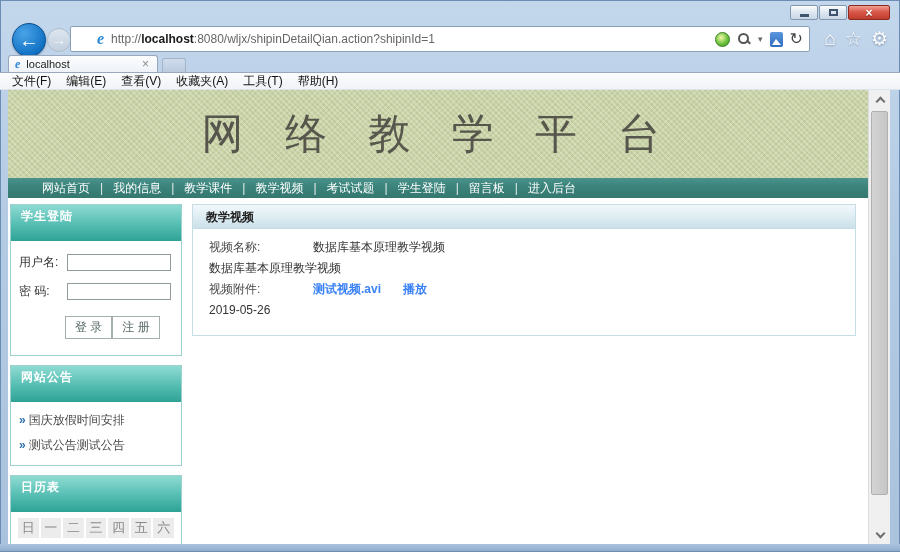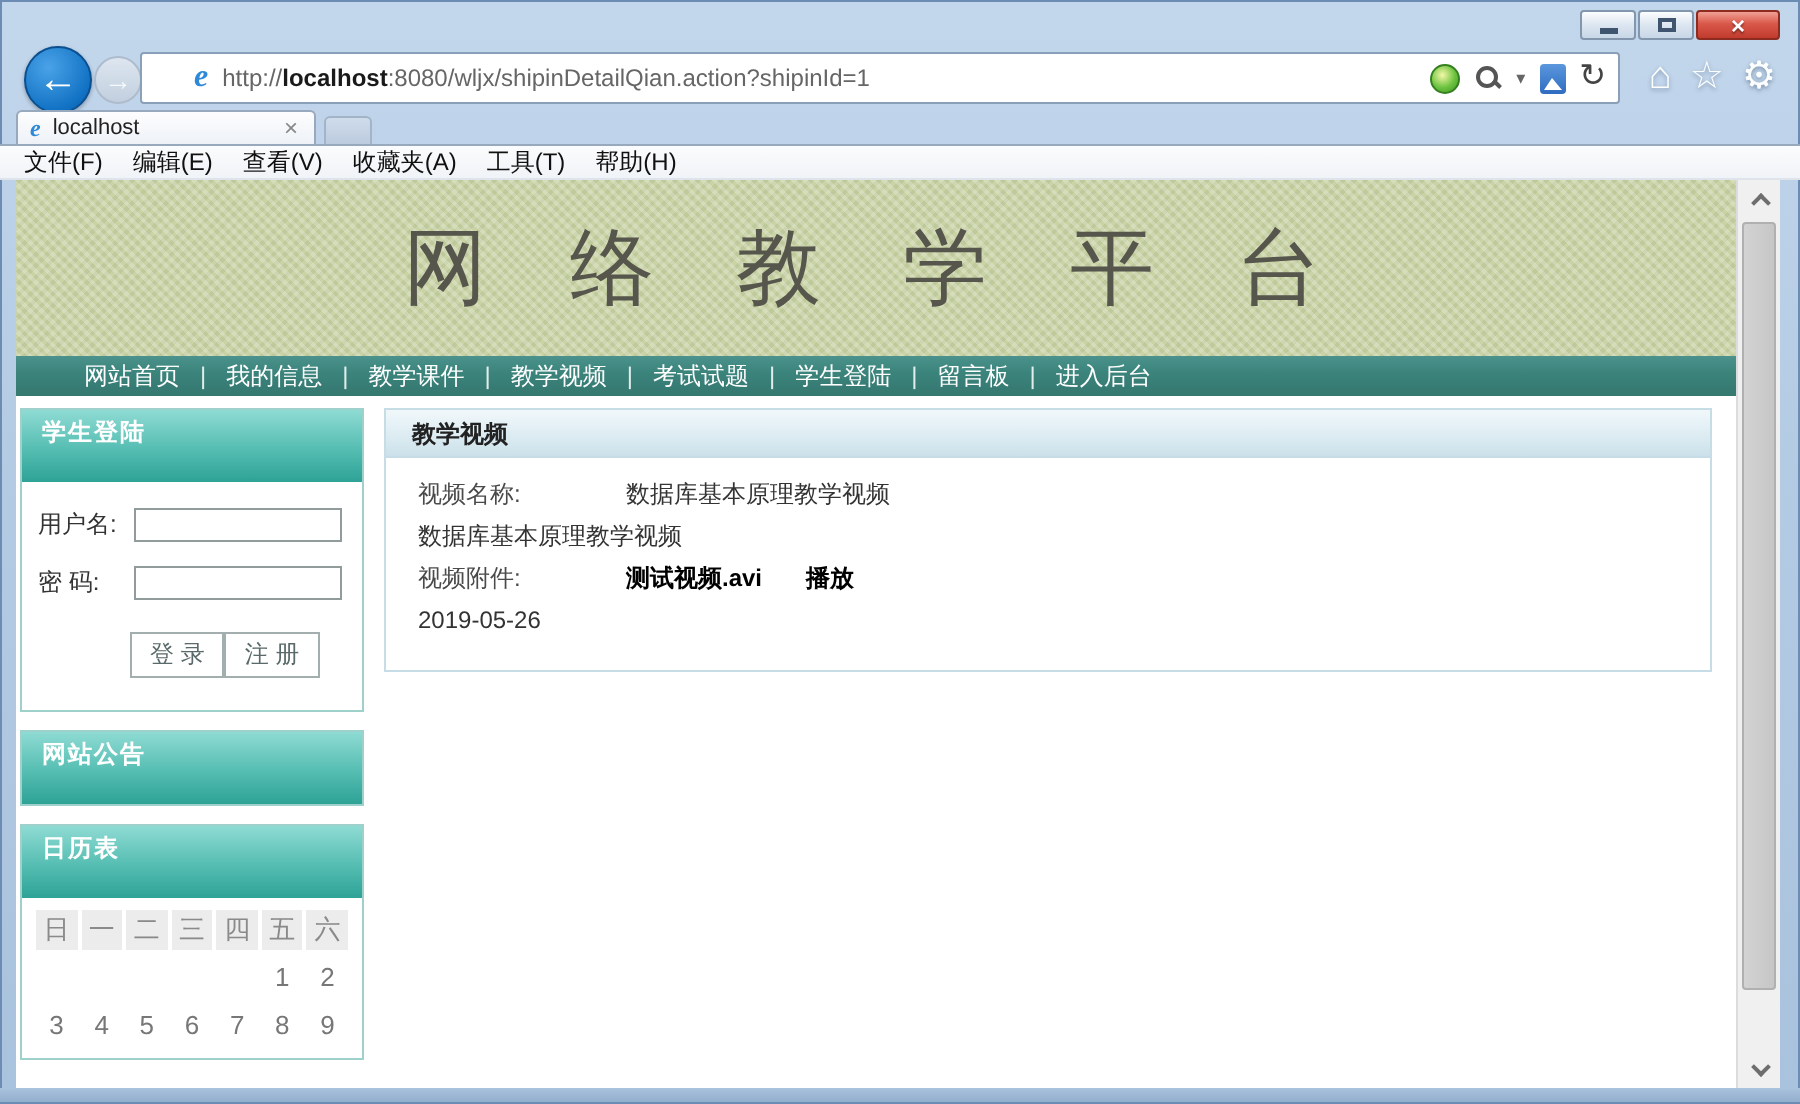--- a/index.html
+++ b/index.html
@@ -113,21 +113,21 @@
   .main-col { flex:1; margin-left:10px; margin-right:12px; }
   .main-panel { border:1px solid #c6dde6; }
   .main-header {
     height:24px; background:linear-gradient(180deg,#f1f8fb 0%,#ddecf2 55%,#cbe1ea 100%);
     border-bottom:1px solid #c6dde6; font-size:12px; font-weight:bold; color:#222; line-height:24px; padding-left:13px;
   }
   .main-body { padding:8px 10px 14px 16px; }
   .detail-row { display:flex; line-height:21px; font-size:12px; }
   .detail-label { width:104px; flex:none; color:#4a4a4a; }
   .detail-value { color:#333; }
-  .red-link { color:#000000; font-weight:bold; cursor:pointer; }
+  .red-link { color:#3b82f6; font-weight:bold; cursor:pointer; }
   .attach-gap { display:inline-block; width:22px; }
   .watermark {
     position:absolute; right:0px; top:376px; font-family:"DejaVu Sans Mono", monospace; font-size:27px;
     color:transparent; -webkit-text-stroke:1px #c7c7c7; letter-spacing:0; white-space:nowrap;
   }
   
   .scrollbar { position:absolute; left:868px; top:90px; width:22px; height:454px; background:#f0f0f0; border-left:1px solid #dcdcdc; }
   .sb-arrow { position:absolute; left:0; width:22px; height:18px; display:flex; align-items:center; justify-content:center; cursor:pointer; }
   .sb-up { top:0; } .sb-down { bottom:0; }
   .chev { width:7px; height:7px; border-right:2px solid #6e6e6e; border-bottom:2px solid #6e6e6e; }
@@ -236,20 +236,24 @@
             </div>
             <div class="btn-row">
               <button class="side-btn">登 录</button>
               <button class="side-btn">注 册</button>
             </div>
           </div>
         </div>
 
         <div class="panel">
           <div class="panel-header">网站公告</div>
+          <div class="ann-body">
+            <div class="ann-item"><span class="ann-bullet">»</span><span>国庆放假时间安排</span></div>
+            <div class="ann-item"><span class="ann-bullet">»</span><span>测试公告测试公告</span></div>
+          </div>
         </div>
 
         <div class="panel">
           <div class="panel-header">日历表</div>
           <div class="cal-body">
             <div class="cal-grid">
               <div class="cal-head">日</div>
               <div class="cal-head">一</div>
               <div class="cal-head">二</div>
               <div class="cal-head">三</div>

